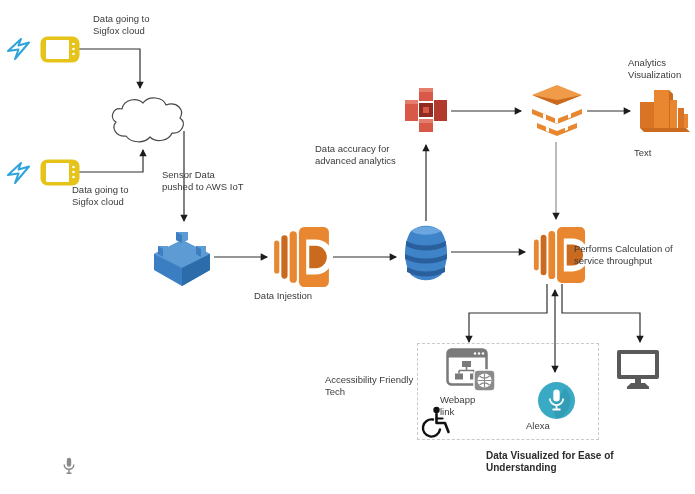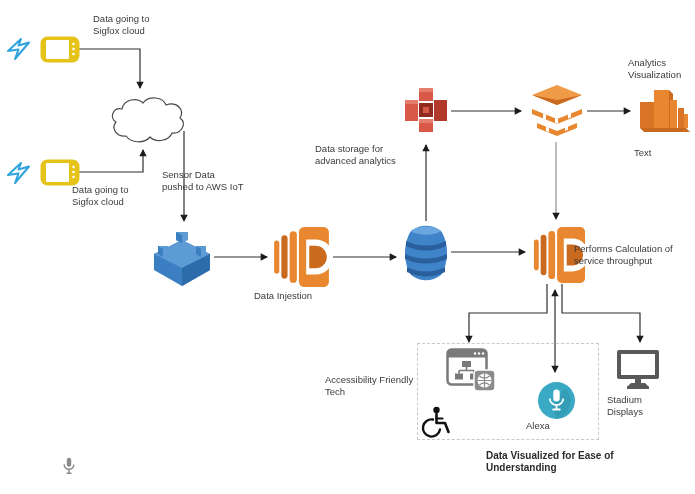--- a/index.html
+++ b/index.html
@@ -225,28 +225,28 @@
     </svg>
   </div>
 
   <div class="label" style="left:93px;top:13px;width:100px;">Data going to
 Sigfox cloud</div>
   <div class="label" style="left:72px;top:184px;width:100px;">Data going to
 Sigfox cloud</div>
   <div class="label" style="left:162px;top:169px;width:120px;">Sensor Data
 pushed to AWS IoT</div>
   <div class="label" style="left:254px;top:290px;width:100px;">Data Injestion</div>
-  <div class="label" style="left:315px;top:143px;width:100px;">Data storage for
+  <div class="label" style="left:315px;top:143px;width:100px;">Data accuracy for
 advanced analytics</div>
   <div class="label" style="left:628px;top:57px;width:80px;">Analytics
 Visualization</div>
   <div class="label" style="left:634px;top:147px;width:60px;">Text</div>
   <div class="label" style="left:574px;top:243px;width:125px;">Performs Calculation of
 service throughput</div>
   <div class="label" style="left:325px;top:374px;width:100px;">Accessibility Friendly
 Tech</div>
+  <div class="label" style="left:440px;top:394px;width:60px;">Webapp
+link</div>
   <div class="label" style="left:526px;top:420px;width:60px;">Alexa</div>
-  <div class="label" style="left:607px;top:394px;width:60px;">Stadium
-Displays</div>
   <div class="label bold" style="left:486px;top:450px;width:140px;">Data Visualized for Ease of
 Understanding</div>
 
 </div>
 
 </body></html>

